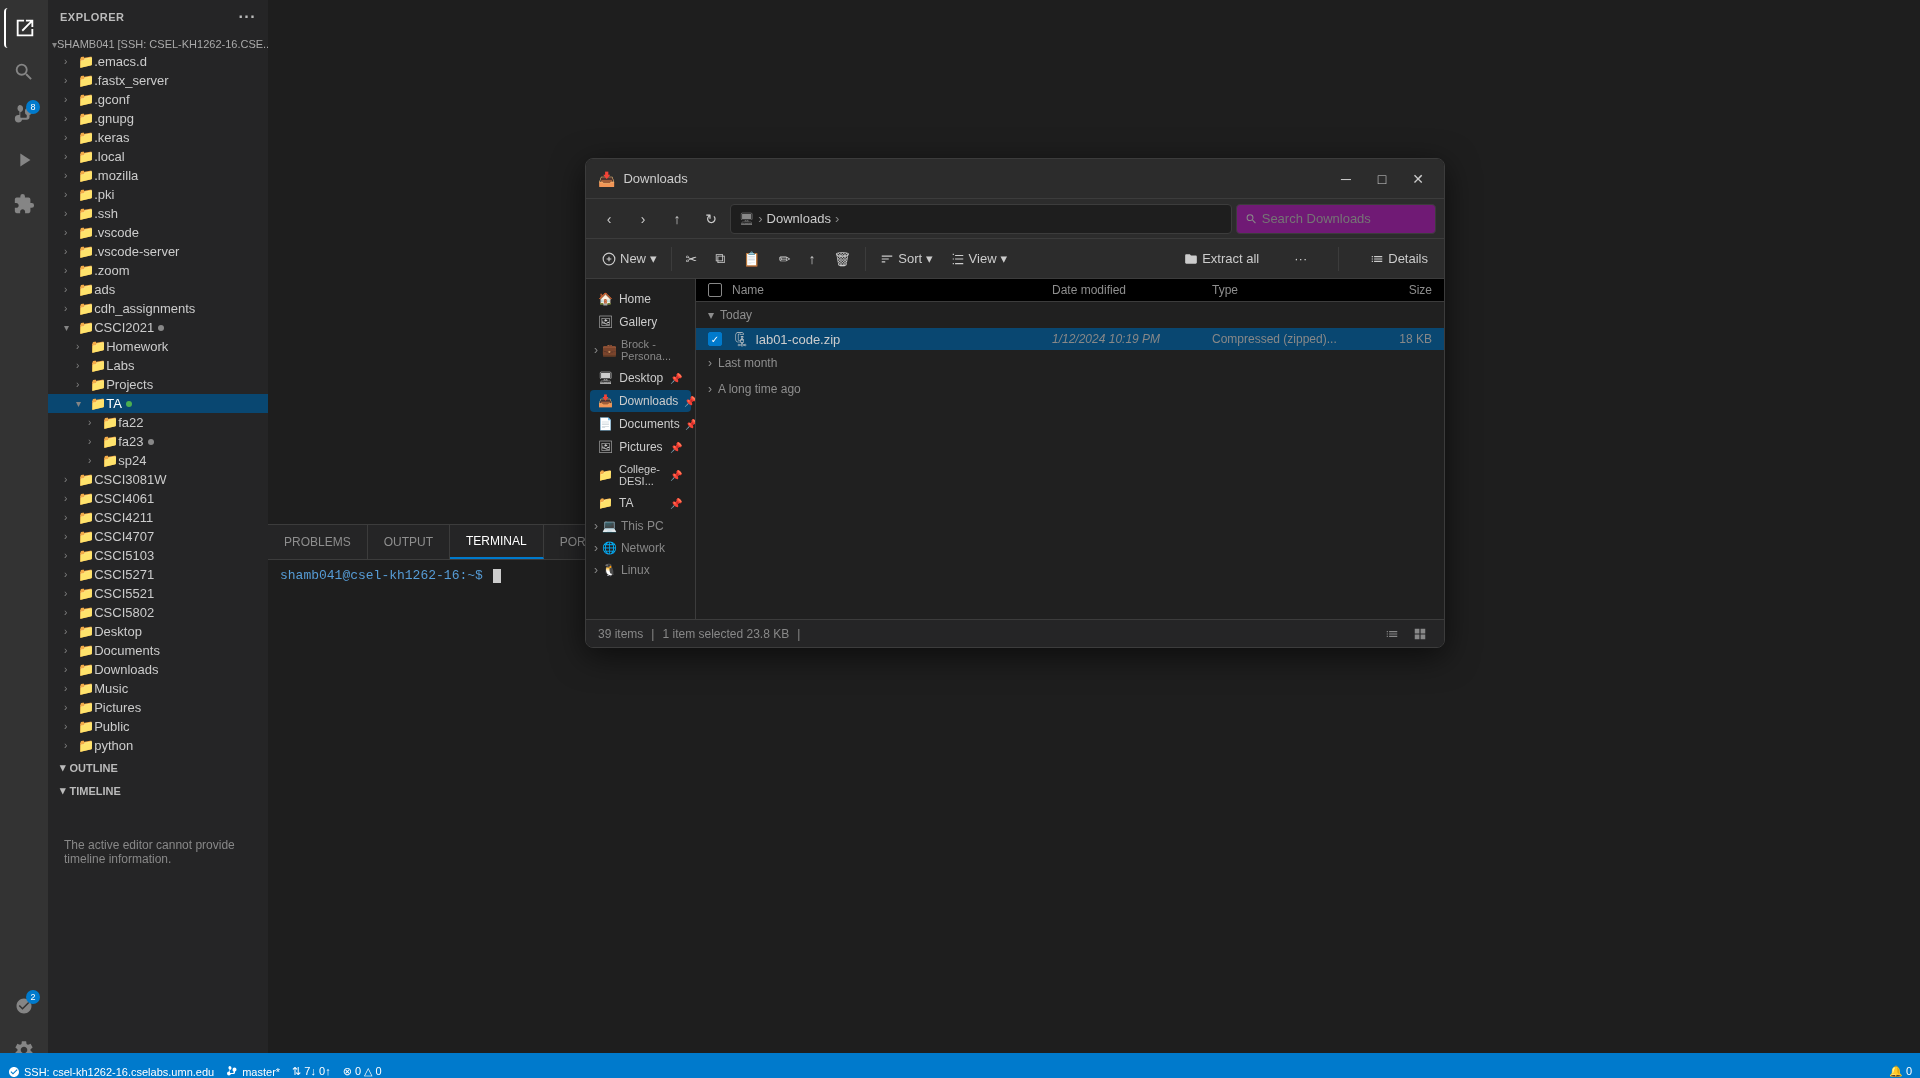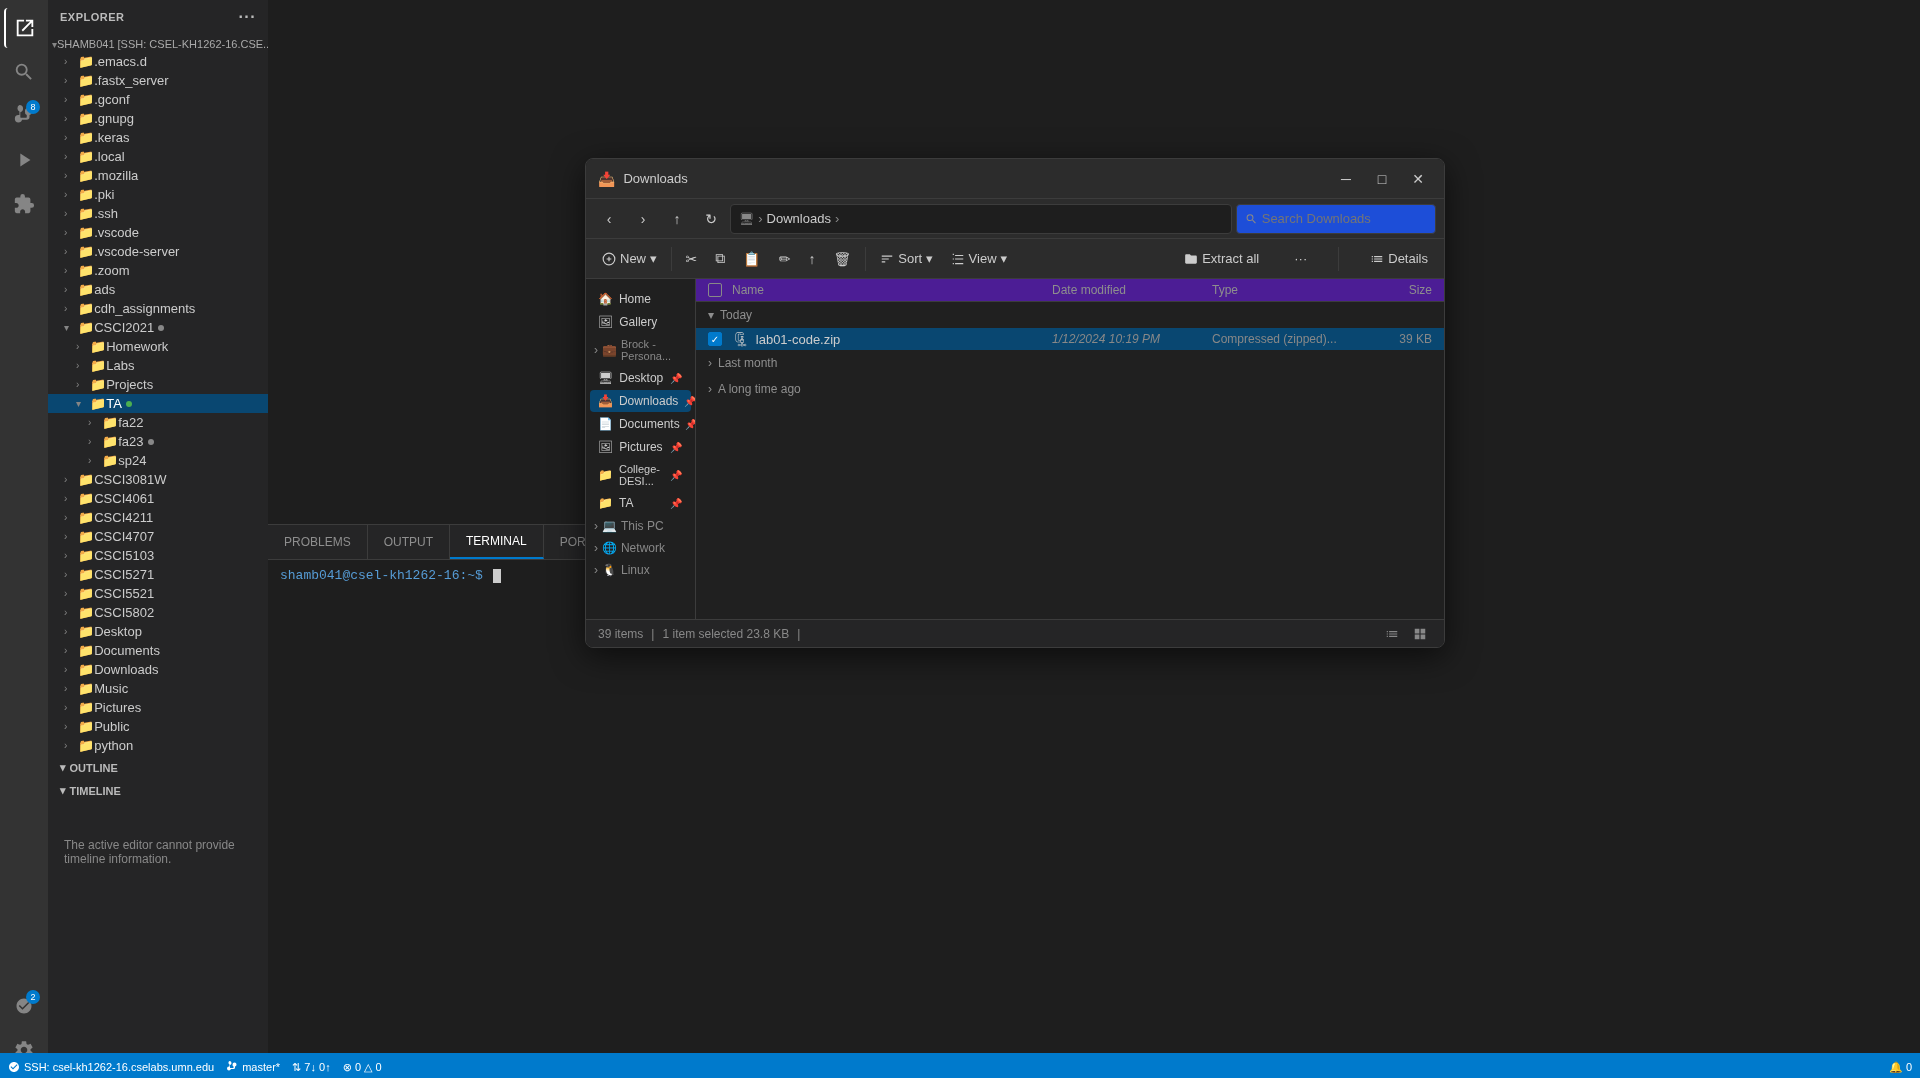--- a/index.html
+++ b/index.html
@@ -210,21 +210,21 @@
       border-radius: 4px;
       padding: 0 8px;
       gap: 4px;
     }
     .fe-address-icon { color: #888; font-size: 12px; }
     .fe-address-text { font-size: 13px; color: #cccccc; cursor: pointer; }
     .fe-address-sep { color: #888; }
     .fe-search {
       display: flex;
       align-items: center;
-      background: #1d4ed8;
+      background: #701a75;
       border: 1px solid #3c3c3c;
       height: 30px;
       border-radius: 4px;
       padding: 0 8px;
       gap: 4px;
       width: 200px;
     }
     .fe-search input {
       background: none;
       border: none;
@@ -289,21 +289,21 @@
     .fe-main {
       flex: 1;
       overflow-y: auto;
       background: #202020;
     }
     .fe-col-headers {
       display: flex;
       align-items: center;
       padding: 4px 12px;
       border-bottom: 1px solid #3c3c3c;
-      background: #4c1d95;
+      background: #000000;
       position: sticky;
       top: 0;
       z-index: 1;
     }
     .fe-col-check { width: 24px; flex-shrink: 0; }
     .fe-col-name { flex: 1; font-size: 12px; color: #8e8e8e; cursor: pointer; }
     .fe-col-date { width: 160px; font-size: 12px; color: #8e8e8e; flex-shrink: 0; }
     .fe-col-type { width: 140px; font-size: 12px; color: #8e8e8e; flex-shrink: 0; }
     .fe-col-size { width: 80px; font-size: 12px; color: #8e8e8e; text-align: right; flex-shrink: 0; }
     .fe-group-header {
@@ -346,22 +346,22 @@
       cursor: pointer; color: #888; border-radius: 3px;
     }
 
     
     .vscode-statusbar {
       position: absolute;
       bottom: 0; left: 0; right: 0;
       height: 25px;
       background: #007acc;
       display: flex;
-      align-items: flex-start;
-      padding: 8px 8px;
+      align-items: flex-end;
+      padding: 0 8px;
       gap: 12px;
       font-size: 11px;
       color: #ffffff;
     }
     .status-item { display: flex; align-items: center; gap: 4px; cursor: pointer; }
     .status-right { margin-left: auto; display: flex; gap: 12px; }
 
     .checkbox-display {
       width: 14px; height: 14px;
       border: 1px solid #888;
@@ -678,21 +678,21 @@
       </div>
 
       <div class="fe-file-row selected">
         <div class="fe-file-check">
           <div class="checkbox-display checked">✓</div>
         </div>
         <span class="fe-file-icon">🗜</span>
         <span class="fe-file-name">lab01-code.zip</span>
         <span class="fe-file-date">1/12/2024 10:19 PM</span>
         <span class="fe-file-type">Compressed (zipped)...</span>
-        <span class="fe-file-size">39 KB</span>
+        <span class="fe-file-size">18 KB</span>
       </div>
 
       <div class="fe-group-header">
         <span>›</span>
         <span>Last month</span>
       </div>
 
       <div class="fe-group-header">
         <span>›</span>
         <span>A long time ago</span>

